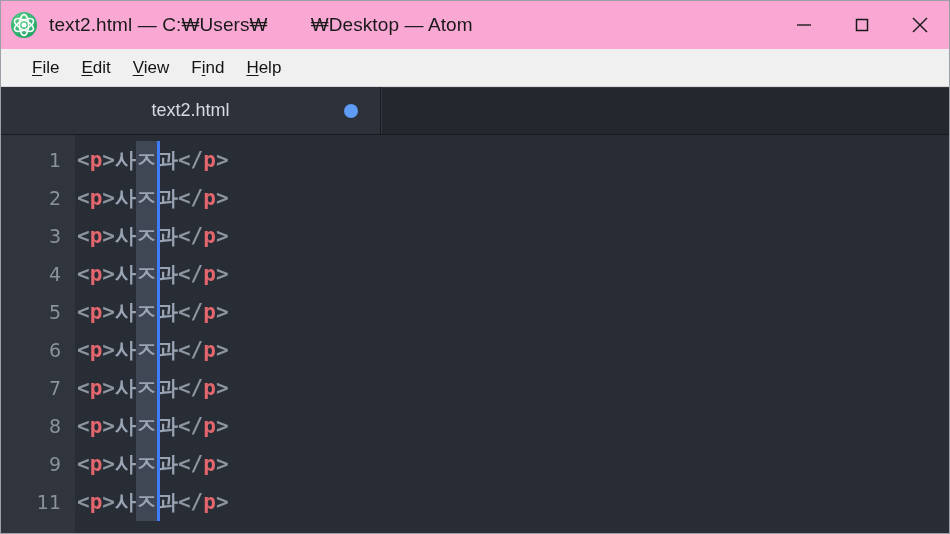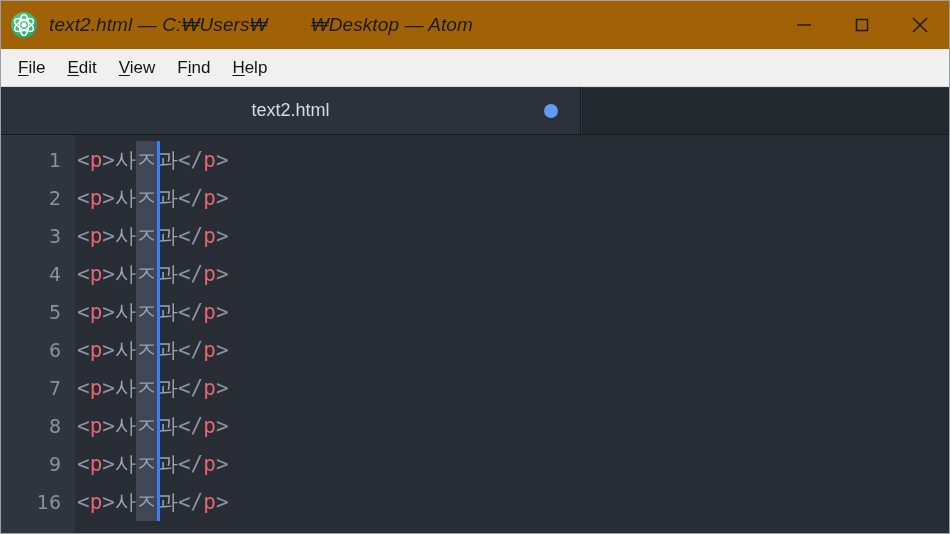--- a/index.html
+++ b/index.html
@@ -24,25 +24,24 @@
     border: 1px solid #9aa0a6;
     display: flex;
     flex-direction: column;
     overflow: hidden;
   }
 
   
   #title-bar {
     height: 48px;
     flex: 0 0 48px;
-    background: #a16207;
-    display: flex;
-    align-items: center;
-    position: relative;
-    font-style: italic;
+    background: #f9a8d4;
+    display: flex;
+    align-items: center;
+    position: relative;
   }
   #app-logo {
     width: 26px;
     height: 26px;
     margin-left: 10px;
     flex: 0 0 26px;
     border-radius: 50%;
     background: radial-gradient(circle at 38% 32%, #5fd08a 0%, #3bb877 45%, #22a463 78%, #199a59 100%);
     position: relative;
     overflow: hidden;
@@ -79,21 +78,21 @@
   .win-btn svg { display: block; }
 
   
   #menu-bar {
     height: 38px;
     flex: 0 0 38px;
     background: #f0f0f0;
     border-bottom: 1px solid #d6d6d6;
     display: flex;
     align-items: center;
-    padding-left: 6px;
+    padding-left: 20px;
     box-sizing: border-box;
   }
   .menu-item {
     font-size: 17px;
     color: #141414;
     padding: 3px 11px;
     white-space: pre;
     cursor: default;
     font-family: "Liberation Sans", sans-serif;
   }
@@ -106,21 +105,21 @@
   #tab-bar {
     height: 48px;
     flex: 0 0 48px;
     background: #1f2428;
     display: flex;
     align-items: stretch;
     box-sizing: border-box;
     border-bottom: 1px solid #181c20;
   }
   #tab-active {
-    width: 580px;
+    width: 380px;
     box-sizing: border-box;
     background: #2c313a;
     border-right: 1px solid #181c20;
     display: flex;
     align-items: center;
     justify-content: center;
     position: relative;
     cursor: default;
   }
   #tab-title {
@@ -181,20 +180,21 @@
   }
   .code-row {
     height: 38px;
     line-height: 38px;
     white-space: pre;
     font-family: "DejaVu Sans Mono", monospace;
     font-size: 21px;
     position: relative;
     z-index: 2;
     padding-left: 2px;
+    font-weight: bold;
   }
   .tok-punct { color: #8d95a0; }
   .tok-tagname { color: #e4666f; }
   .tok-text { color: #98a3b3; }
 
   
   #selection-band {
     position: absolute;
     z-index: 1;
     background: #3f4654;
@@ -284,21 +284,21 @@
     <div id="gutter">
         <div class="gutter-row">1</div>
         <div class="gutter-row">2</div>
         <div class="gutter-row">3</div>
         <div class="gutter-row">4</div>
         <div class="gutter-row">5</div>
         <div class="gutter-row">6</div>
         <div class="gutter-row">7</div>
         <div class="gutter-row">8</div>
         <div class="gutter-row">9</div>
-        <div class="gutter-row">16</div>
+        <div class="gutter-row">11</div>
       </div>
     <div id="code-area">
       <div id="selection-band" style="left: 60.9688px; width: 21px; top: 6px; height: 380px;"></div>
       <div id="cursor-line" style="left: 81.9688px; top: 6px; height: 380px;"></div>
     <div class="code-row"><span class="tok-punct">&lt;</span><span class="tok-tagname">p</span><span class="tok-punct">&gt;</span><span class="tok-text">사</span><span class="tok-text">ㅈ</span><span class="tok-text">과</span><span class="tok-punct">&lt;/</span><span class="tok-tagname">p</span><span class="tok-punct">&gt;</span></div>
         <div class="code-row"><span class="tok-punct">&lt;</span><span class="tok-tagname">p</span><span class="tok-punct">&gt;</span><span class="tok-text">사</span><span class="tok-text">ㅈ</span><span class="tok-text">과</span><span class="tok-punct">&lt;/</span><span class="tok-tagname">p</span><span class="tok-punct">&gt;</span></div>
         <div class="code-row"><span class="tok-punct">&lt;</span><span class="tok-tagname">p</span><span class="tok-punct">&gt;</span><span class="tok-text">사</span><span class="tok-text">ㅈ</span><span class="tok-text">과</span><span class="tok-punct">&lt;/</span><span class="tok-tagname">p</span><span class="tok-punct">&gt;</span></div>
         <div class="code-row"><span class="tok-punct">&lt;</span><span class="tok-tagname">p</span><span class="tok-punct">&gt;</span><span class="tok-text">사</span><span class="tok-text">ㅈ</span><span class="tok-text">과</span><span class="tok-punct">&lt;/</span><span class="tok-tagname">p</span><span class="tok-punct">&gt;</span></div>
         <div class="code-row"><span class="tok-punct">&lt;</span><span class="tok-tagname">p</span><span class="tok-punct">&gt;</span><span class="tok-text">사</span><span class="tok-text">ㅈ</span><span class="tok-text">과</span><span class="tok-punct">&lt;/</span><span class="tok-tagname">p</span><span class="tok-punct">&gt;</span></div>
         <div class="code-row"><span class="tok-punct">&lt;</span><span class="tok-tagname">p</span><span class="tok-punct">&gt;</span><span class="tok-text">사</span><span class="tok-text">ㅈ</span><span class="tok-text">과</span><span class="tok-punct">&lt;/</span><span class="tok-tagname">p</span><span class="tok-punct">&gt;</span></div>

